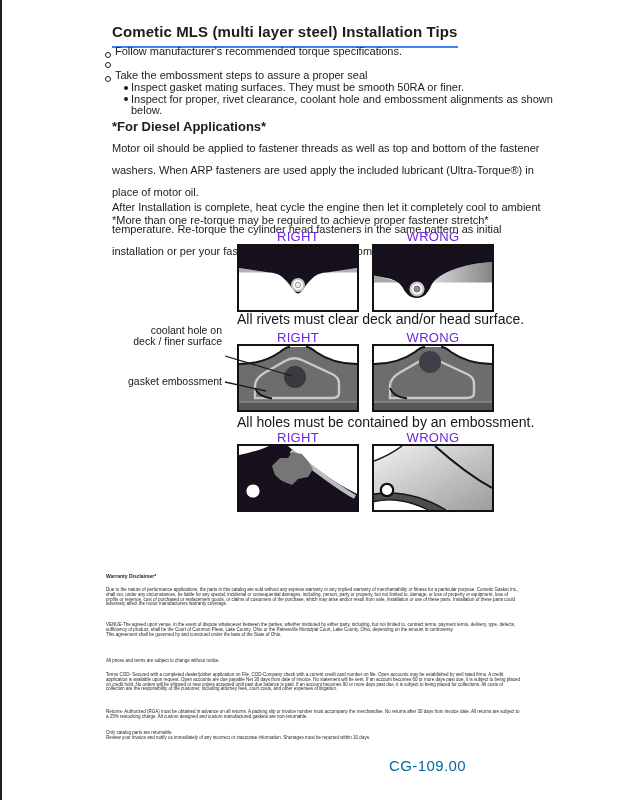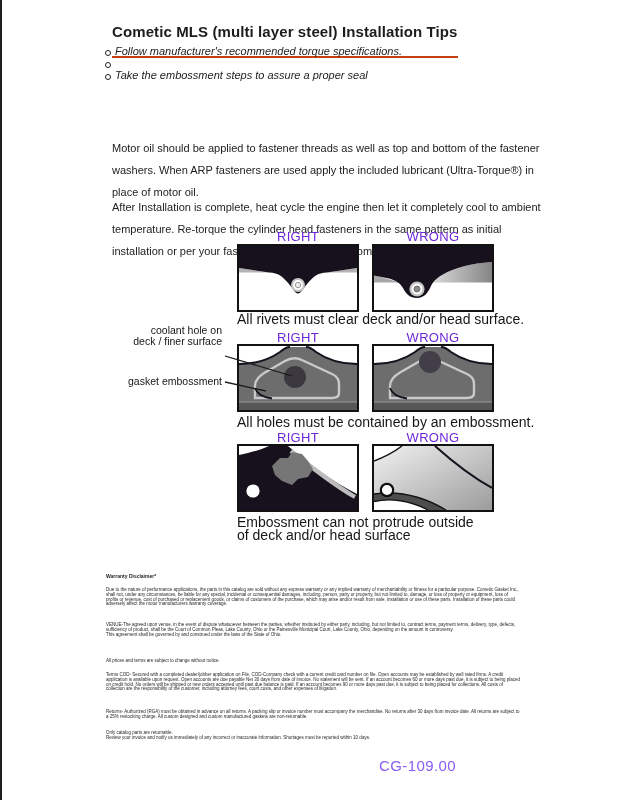--- a/index.html
+++ b/index.html
@@ -4,38 +4,38 @@
 <style>
   html,body{margin:0;padding:0;background:#ffffff;}
   #page{
     position:relative;width:618px;height:800px;background:#ffffff;overflow:hidden;
     font-family:"Liberation Sans","DejaVu Sans",sans-serif;color:#1c1c1c;
   }
   .abs{position:absolute;}
   .edge-line{left:0;top:0;width:2px;height:800px;background:#1f1f1f;}
   .page-title{
     left:112px;top:23px;font-size:15px;font-weight:bold;letter-spacing:.1px;
-    border-bottom:2px solid #c2410c;padding-bottom:16px;white-space:nowrap;
+    border-bottom:2px solid #3b82f6;padding-bottom:6px;white-space:nowrap;
   }
   .tips{left:105px;top:44px;font-size:11px;line-height:14px;width:450px;}
-  .tip-row{display:flex;align-items:center;font-style:italic;}
+  .tip-row{display:flex;align-items:flex-end;}
   .ring{flex:0 0 auto;width:4px;height:4px;border:1.2px solid #222;border-radius:50%;margin:4px 4px 0 0;}
   .sub-row{display:flex;align-items:flex-start;margin-left:19px;line-height:11.5px;}
   .dot{flex:0 0 auto;width:4px;height:4px;background:#1c1c1c;border-radius:50%;margin:3.5px 3px 0 0;}
   .diesel-heading{left:112px;top:119px;font-size:13px;font-weight:bold;}
   .body-para{left:112px;width:438px;font-size:11px;line-height:22px;}
   .p1{top:137px;} .p2{top:168px;margin-top:28px;} .p3{top:209px;}
   .fig-label{width:122px;text-align:center;font-size:13px;color:#6d28d9;letter-spacing:.3px;}
   .fig-box{width:122px;height:68px;border:2px solid #121212;box-sizing:border-box;background:#fff;}
   .fig-box svg{display:block;width:100%;height:100%;}
   .fig-caption{left:237px;font-size:14px;line-height:12.5px;color:#161616;}
   .ann{left:100px;width:122px;text-align:right;font-size:10.5px;line-height:10.5px;color:#161616;}
   .legal{left:106px;width:414px;font-size:4.5px;line-height:4.75px;color:#262626;text-align:left;}
   .legal-heading{font-weight:bold;font-size:5px;}
-  .footer-code{left:379px;top:757px;font-size:15px;letter-spacing:.4px;color:#8b5cf6;}
+  .footer-code{left:389px;top:757px;font-size:15px;letter-spacing:.4px;color:#0369a1;}
   .overlay{left:0;top:0;width:618px;height:800px;pointer-events:none;}
 </style>
 </head>
 <body>
 
 <div id="page">
 
   <div class="abs edge-line"></div>
 
   <div class="abs page-title">Cometic MLS (multi layer steel) Installation Tips</div>
@@ -45,24 +45,34 @@
       <span class="ring"></span>
       <span>Follow manufacturer's recommended torque specifications.</span>
     </div>
     <div class="tip-row">
       <span class="ring"></span>
     </div>
     <div class="tip-row">
       <span class="ring"></span>
       <span>Take the embossment steps to assure a proper seal</span>
     </div>
-  </div>
-
+    <div class="sub-row">
+      <span class="dot"></span>
+      <span>Inspect gasket mating surfaces.  They must be smooth 50RA or finer.</span>
+    </div>
+    <div class="sub-row">
+      <span class="dot"></span>
+      <span>Inspect for proper, rivet clearance, coolant hole and embossment alignments as shown below.</span>
+    </div>
+  </div>
+
+  <div class="abs diesel-heading">*For Diesel Applications*</div>
   <div class="abs body-para p1">Motor oil should be applied to fastener threads as well as top and bottom of the fastener washers. When ARP fasteners are used apply the included lubricant (Ultra-Torque®) in place of motor oil.</div>
   <div class="abs body-para p2">After Installation is complete, heat cycle the engine then let it completely cool to ambient temperature. Re-torque the cylinder head fasteners in the same pattern as initial installation or per your fastener manufacturer's recommendations.</div>
+  <div class="abs body-para p3">*More than one re-torque may be required to achieve proper fastener stretch*</div>
 
   <div class="abs fig-label" style="left:237px;top:229px;">RIGHT</div>
   <div class="abs fig-label" style="left:372px;top:229px;">WRONG</div>
 
   <div class="abs fig-box" style="left:237px;top:244px;">
     <svg viewBox="0 0 118 64" preserveAspectRatio="none">
       <rect width="118" height="64" fill="#ffffff"></rect>
       <polygon points="0,22 30,26.5 0,26.5" fill="#b3b3b3"></polygon>
       <polygon points="118,22 88,26.5 118,26.5" fill="#b3b3b3"></polygon>
       <path d="M0,0 H118 V22 L88,26.5 C78,27 75,30 68,38 C63,44 62,47.5 59,47.5 C56,47.5 55,44 50,38 C43,30 40,27 30,26.5 L0,22 Z" fill="#17101d"></path>
@@ -156,21 +166,20 @@
       <path d="M0,15 C11,11 20,6 28,0 H118 V64 H66 C44,47 20,52 0,56 Z" fill="url(#g3)"></path>
       <path d="M0,15 C11,11 20,6 28,0" fill="none" stroke="#141414" stroke-width="1.5"></path>
       <path d="M61,0 C80,17 100,32 118,42" fill="none" stroke="#17101d" stroke-width="2"></path>
       <path d="M0,48 C28,44 52,52 72,64 H54 C36,54 16,52 0,55.5 Z" fill="#4d4d4d"></path>
       <path d="M0,48 C28,44 52,52 72,64" fill="none" stroke="#141414" stroke-width="1.4"></path>
       <path d="M0,55.5 C16,52 36,54 54,64" fill="none" stroke="#141414" stroke-width="1.4"></path>
       <circle cx="13" cy="44" r="6.2" fill="#ffffff" stroke="#111111" stroke-width="2.2"></circle>
     </svg>
   </div>
 
-  <div class="abs fig-caption" style="top:516px;width:245px;">Embossment can not protrude outside of deck and/or head surface</div>
 
   <svg class="abs overlay">
     <line x1="225" y1="356" x2="292" y2="376" stroke="#1c1c1c" stroke-width="1.3"></line>
     <line x1="225" y1="382" x2="266" y2="391" stroke="#1c1c1c" stroke-width="1.3"></line>
   </svg>
 
   <div class="abs legal legal-heading" style="top:574px;">Warranty Disclaimer*</div>
   <div class="abs legal" style="top:588px;">Due to the nature of performance applications, the parts in this catalog are sold without any express warranty or any implied warranty of merchantability or fitness for a particular purpose.  Cometic Gasket Inc., shall not, under any circumstances, be liable for any special, incidental or consequential damages, including, person, party or property, but not limited to, damage, or loss of property or equipment, loss of profits or revenue, cost of purchased or replacement goods, or claims of customers of the purchase, which may arise and/or result from sale, installation or use of these parts.  Installation of these parts could adversely affect the motor manufacturers warranty coverage.</div>
   <div class="abs legal" style="top:623px;">
     <div>VENUE-The agreed upon venue, in the event of dispute whatsoever between the parties, whether instituted by either party, including, but not limited to, contract terms, payment terms, delivery, type, defects, sufficiency of product, shall be the Court of Common Pleas, Lake County, Ohio or the Painesville Municipal Court, Lake County, Ohio, depending on the amount in controversy.</div>

